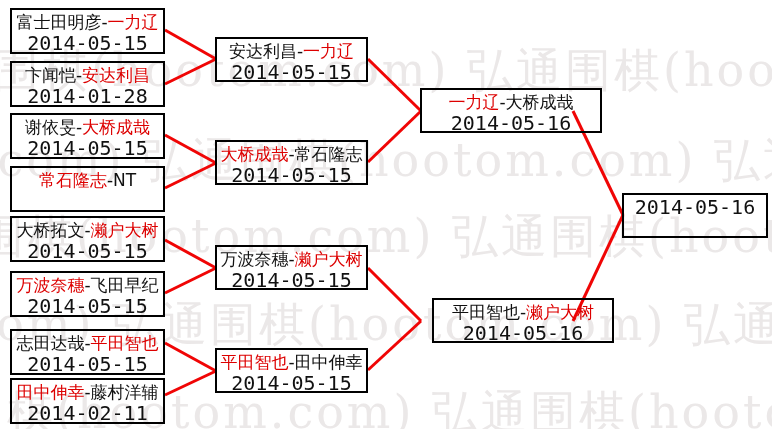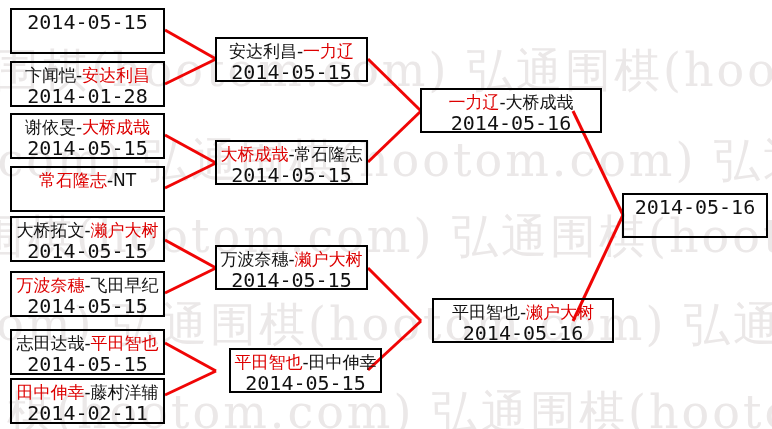--- a/index.html
+++ b/index.html
@@ -39,21 +39,21 @@
   .date{
     font-size:20px;line-height:20px;color:var(--ink);
     font-family:"DejaVu Sans Mono","Liberation Mono",monospace;
   }
   
   .r1{left:10px;width:155px;height:46px;}
   .p0{top:8px;}  .p1{top:61px;} .p2{top:113px;} .p3{top:166px;}
   .p4{top:216px;}.p5{top:271px;}.p6{top:321px;margin-top:8px;} .p7{top:378px;}
   
   .r2{left:215px;width:153px;height:45px;}
-  .q0{top:37px;} .q1{top:140px;} .q2{top:245px;} .q3{top:348px;margin-left:14px;}
+  .q0{top:37px;} .q1{top:140px;} .q2{top:245px;} .q3{top:348px;}
   
   .sf{left:420px;width:182px;height:45px;}
   .s0{top:88px;} .s1{top:298px;margin-left:12px;}
   
   .fin{left:622px;width:146px;height:45px;top:193px;}
 </style>
 </head>
 <body>
 
 <div id="stage">
@@ -75,20 +75,21 @@
     <line x1="165" y1="395" x2="216" y2="371"></line>
     <line x1="368" y1="59" x2="421" y2="111"></line>
     <line x1="368" y1="162" x2="421" y2="111"></line>
     <line x1="368" y1="268" x2="421" y2="321"></line>
     <line x1="368" y1="370" x2="421" y2="321"></line>
     <line x1="573" y1="111" x2="623" y2="215"></line>
     <line x1="573" y1="321" x2="623" y2="215"></line>
   </svg>
 
   <div class="box r1 p0">
+    <div class="names"><span class="seg" data-color="black">富士田明彦-</span><span class="seg" data-color="red">一力辽</span></div>
     <div class="date">2014-05-15</div>
   </div>
   <div class="box r1 p1">
     <div class="names"><span class="seg" data-color="black">卞闻恺-</span><span class="seg" data-color="red">安达利昌</span></div>
     <div class="date">2014-01-28</div>
   </div>
   <div class="box r1 p2">
     <div class="names"><span class="seg" data-color="black">谢依旻-</span><span class="seg" data-color="red">大桥成哉</span></div>
     <div class="date">2014-05-15</div>
   </div>

